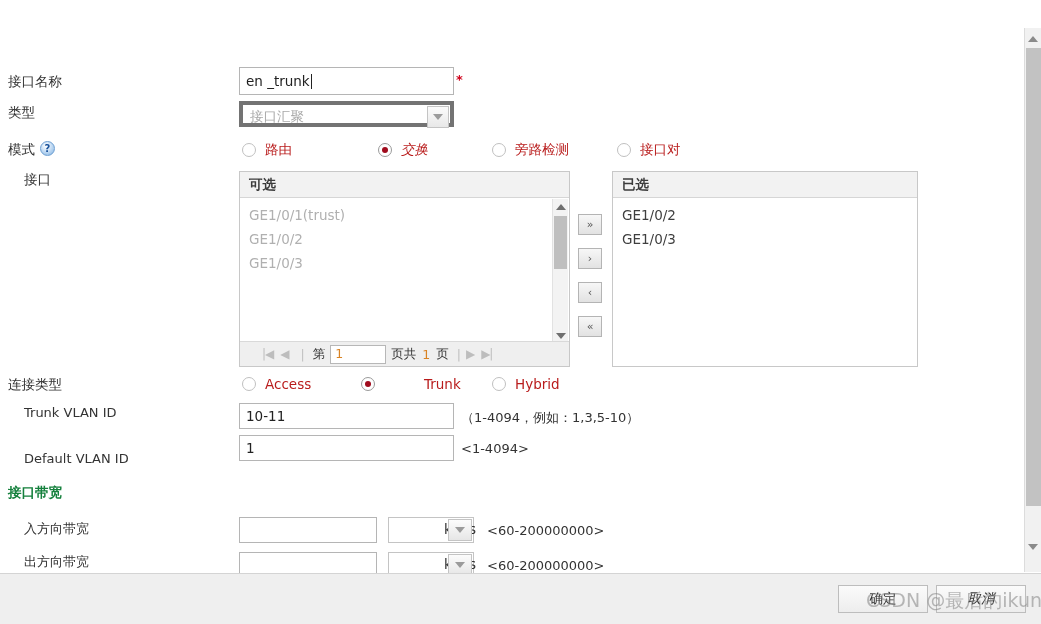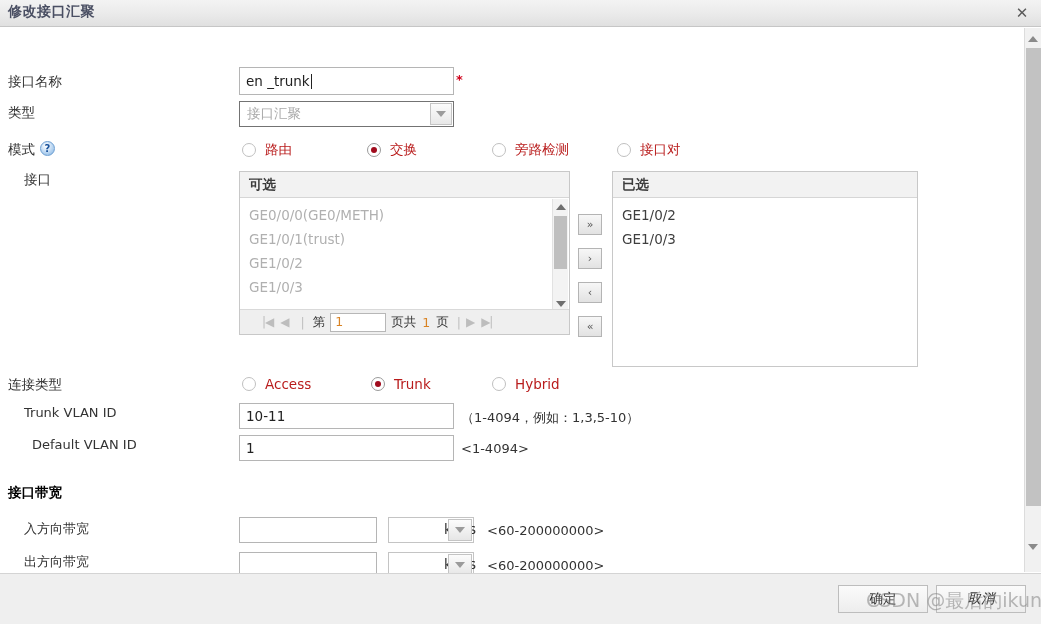--- a/index.html
+++ b/index.html
@@ -76,42 +76,42 @@
     background: #c2c2c2;
   }
   .label {
     position: absolute;
     font-size: 13.5px; color: #333333;
     white-space: nowrap;
   }
   .label.indent { font-size: 13px; }
   .section-title {
     position: absolute;
-    font-size: 13.5px; font-weight: bold; color: #000000;
+    font-size: 13.5px; font-weight: bold; color: #15803d;
   }
 
   .textbox {
     position: absolute;
     border: 1px solid #b5b5b5;
     background: #ffffff;
     font-size: 13.5px;
     color: #222222;
     padding: 2px 6px;
     outline: none;
     font-family: "DejaVu Sans", "Liberation Sans", sans-serif;
   }
 
   .req-star {
     position: absolute;
     color: #d0021b; font-size: 13px; font-weight: bold;
   }
 
   .selectbox {
     position: absolute;
-    border: 1px solid #737373;
+    border: 4px solid #737373;
     background: #ffffff;
     height: 26px;
   }
   .selectbox .sel-text {
     position: absolute; left: 7px; top: 3px;
     font-size: 13.5px; color: #a9a9a9;
   }
   .selectbox .sel-arrow {
     position: absolute; right: 1px; top: 1px;
     width: 22px; height: 22px;
@@ -333,24 +333,20 @@
     background: #222;
     vertical-align: -3px;
     margin-left: 1px;
   }
 </style>
 </head>
 <body>
 
 <div class="dialog">
 
-  <div class="titlebar">
-    <div class="titlebar-text">修改接口汇聚</div>
-    <div class="close-btn">✕</div>
-  </div>
 
   <div class="body-area">
 
     <div class="label" style="left:8px; top:45px;">接口名称</div>
     <div class="textbox" style="left:239px; top:39px; width:215px; height:28px; line-height:22px;"><span>en _trunk</span><span class="caret-bar"></span></div>
     <div class="req-star" style="left:456px; top:44px;">*</div>
 
     <div class="label" style="left:8px; top:76px;">类型</div>
     <div class="selectbox" style="left:239px; top:73px; width:215px;">
       <div class="sel-text">接口汇聚</div>
@@ -359,42 +355,41 @@
         </div>
     </div>
 
     <div class="label" style="left:8px; top:113px;">模式</div>
     <div class="help-icon" style="left:40px; top:113px;">?</div>
     <div class="radio-group">
       <div class="radio-item" style="left:242px; top:113px;">
         <span class="radio-dot"></span>
         <span class="radio-label">路由</span>
       </div>
-      <div class="radio-item" style="left:367px; top:113px;">
+      <div class="radio-item" style="left:378px; top:113px;font-style:italic;">
         <span class="radio-dot checked"></span>
         <span class="radio-label">交换</span>
       </div>
       <div class="radio-item" style="left:492px; top:113px;">
         <span class="radio-dot"></span>
         <span class="radio-label">旁路检测</span>
       </div>
       <div class="radio-item" style="left:617px; top:113px;">
         <span class="radio-dot"></span>
         <span class="radio-label">接口对</span>
       </div>
     </div>
 
     <div class="label" style="left:24px; top:143px;">接口</div>
 
-    <div class="panel" style="left:239px; top:143px; width:331px; height:164px;">
+    <div class="panel" style="left:239px; top:143px; width:331px; height:196px;">
       <div class="panel-head">
         <span>可选</span>
       </div>
       <div class="panel-list">
-        <div class="list-item">GE0/0/0(GE0/METH)</div>
         <div class="list-item">GE1/0/1(trust)</div>
         <div class="list-item">GE1/0/2</div>
         <div class="list-item">GE1/0/3</div>
       </div>
       <div class="inner-scroll">
         <div class="iarrow up">
             <span class="itri-up"></span>
           </div>
         <div class="ithumb"></div>
         <div class="iarrow down">
@@ -430,35 +425,35 @@
         <div class="list-item selected-side">GE1/0/3</div>
       </div>
     </div>
 
     <div class="label" style="left:8px; top:348px;">连接类型</div>
     <div class="radio-group">
       <div class="radio-item" style="left:242px; top:348px;">
         <span class="radio-dot"></span>
         <span class="radio-label">Access</span>
       </div>
-      <div class="radio-item" style="left:371px; top:348px;">
+      <div class="radio-item" style="left:361px; top:348px;gap:40px;">
         <span class="radio-dot checked"></span>
         <span class="radio-label">Trunk</span>
       </div>
       <div class="radio-item" style="left:492px; top:348px;">
         <span class="radio-dot"></span>
         <span class="radio-label">Hybrid</span>
       </div>
     </div>
 
     <div class="label indent" style="left:24px; top:377px;">Trunk VLAN ID</div>
     <div class="textbox" style="left:239px; top:375px; width:215px; height:26px; line-height:20px;">10-11</div>
     <div class="hint" style="left:461px; top:381px;">（1-4094，例如：1,3,5-10）</div>
 
-    <div class="label indent" style="left:24px; top:409px;margin-left:8px;">Default VLAN ID</div>
+    <div class="label indent" style="left:24px; top:423px;">Default VLAN ID</div>
     <div class="textbox" style="left:239px; top:407px; width:215px; height:26px; line-height:20px;">1</div>
     <div class="hint" style="left:461px; top:413px;">&lt;1-4094&gt;</div>
 
     <div class="section-title" style="left:8px; top:456px;">接口带宽</div>
 
     <div class="label indent" style="left:24px; top:492px;">入方向带宽</div>
     <div class="textbox" style="left:239px; top:489px; width:138px; height:26px; line-height:20px;"></div>
     <div class="unitsel" style="left:388px; top:489px;">
       <div class="u-text">kbps</div>
       <div class="u-arrow">

